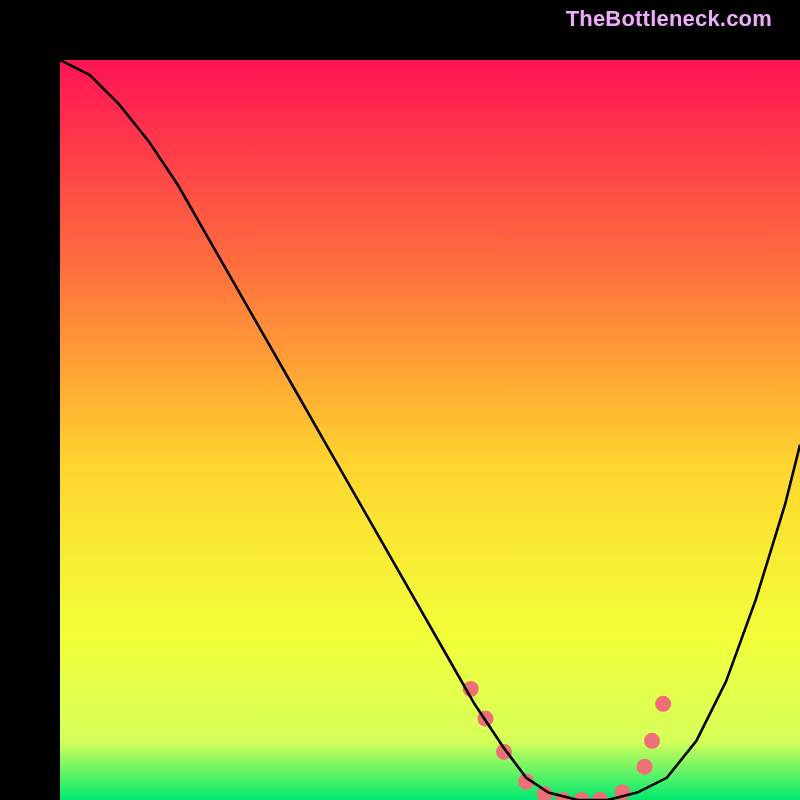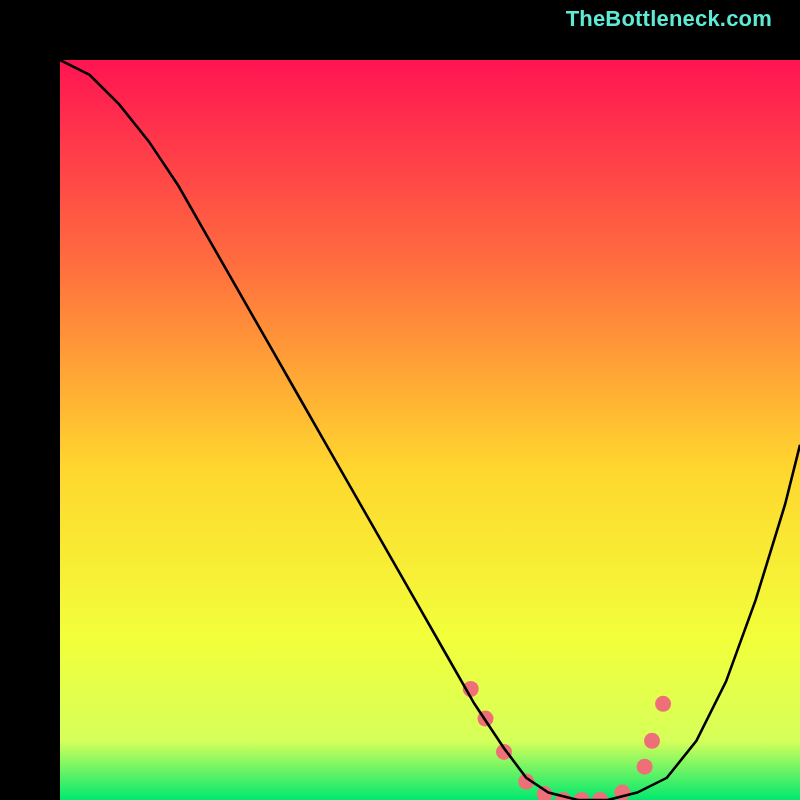--- a/index.html
+++ b/index.html
@@ -18,21 +18,21 @@
     height: 740px;
     background: #000;
   }
   .watermark {
     position: absolute;
     top: 6px;
     right: 28px;
     font-family: Arial, Helvetica, sans-serif;
     font-size: 22px;
     font-weight: bold;
-    color: #5eead4;
+    color: #f0abfc;
     letter-spacing: 0.2px;
   }
   svg {
     position: absolute;
     left: 30px;
     top: 30px;
     width: 740px;
     height: 740px;
   }
 </style>

